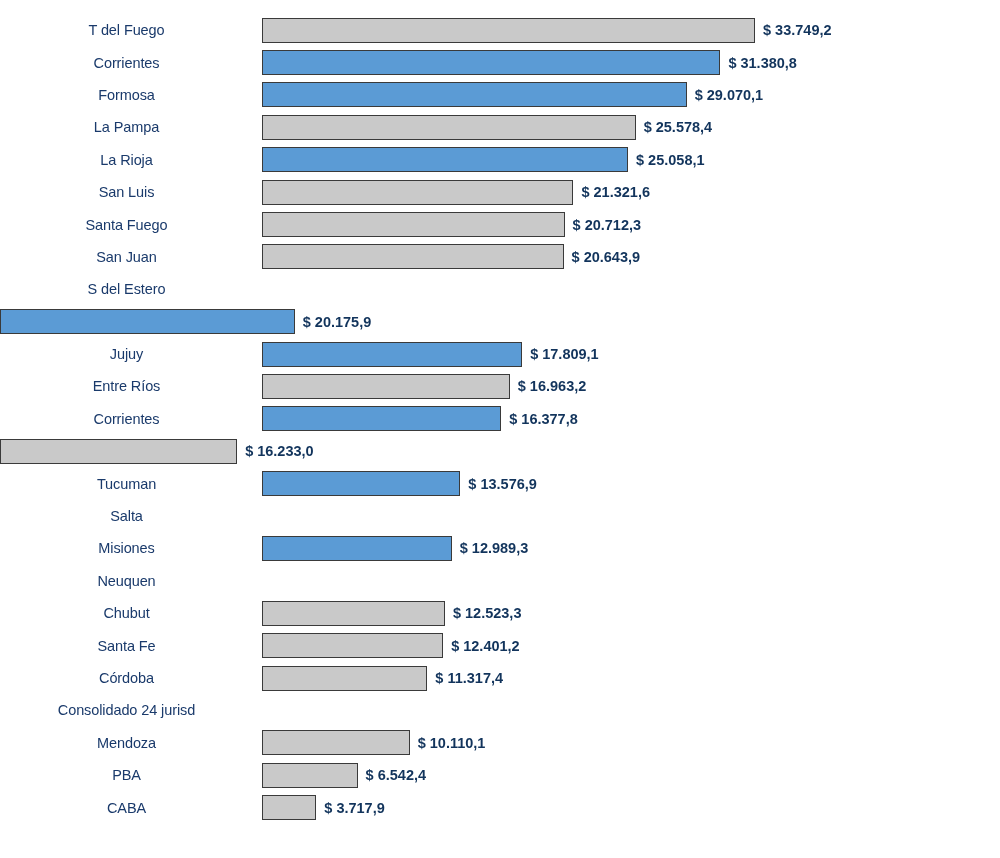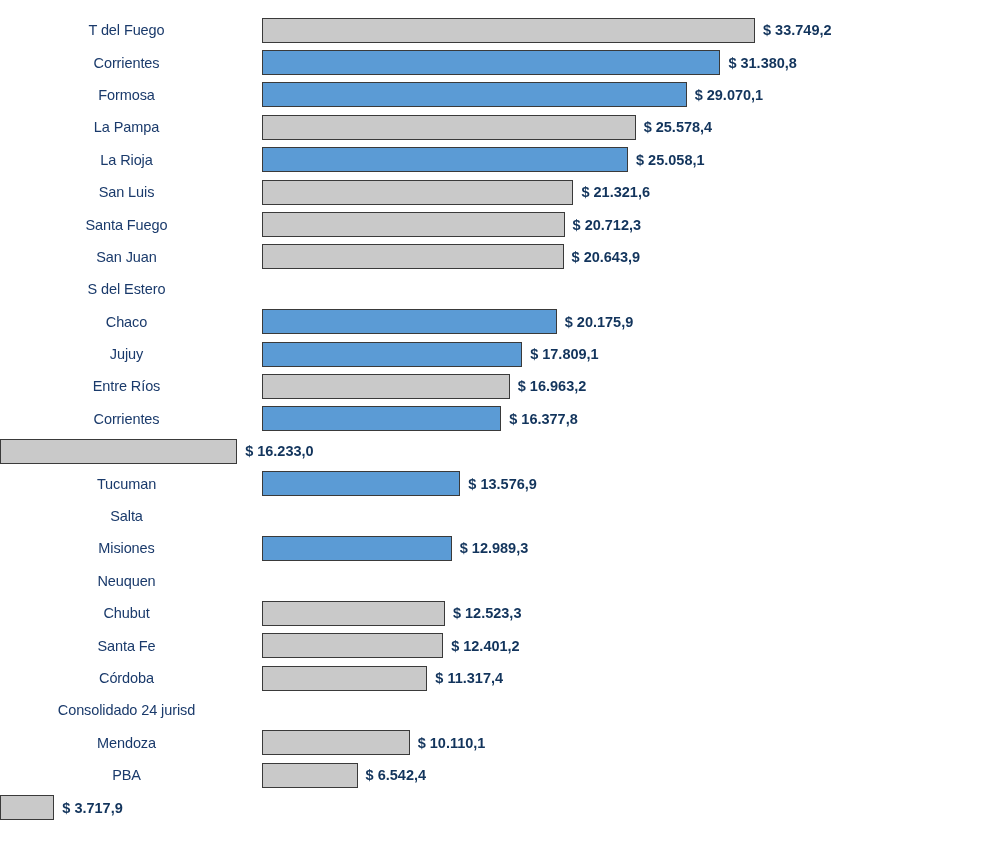--- a/index.html
+++ b/index.html
@@ -124,21 +124,20 @@
         <div class="cat-label">San Juan</div>
         <div class="bar-area">
           <div class="bar grey" style="width: 301.561px;"></div>
           <div class="val-label">$ 20.643,9</div>
         </div>
       </div>
       <div class="row">
         <div class="cat-label">S del Estero</div>
       </div>
       <div class="row">
-        <div class="cat-label">Chaco</div>
         <div class="bar-area">
           <div class="bar blue" style="width: 294.725px;"></div>
           <div class="val-label">$ 20.175,9</div>
         </div>
       </div>
       <div class="row">
         <div class="cat-label">Jujuy</div>
         <div class="bar-area">
           <div class="bar blue" style="width: 260.151px;"></div>
           <div class="val-label">$ 17.809,1</div>
@@ -216,19 +215,20 @@
         </div>
       </div>
       <div class="row">
         <div class="cat-label">PBA</div>
         <div class="bar-area">
           <div class="bar grey" style="width: 95.5698px;"></div>
           <div class="val-label">$ 6.542,4</div>
         </div>
       </div>
       <div class="row">
+        <div class="cat-label">CABA</div>
         <div class="bar-area">
           <div class="bar grey" style="width: 54.3102px;"></div>
           <div class="val-label">$ 3.717,9</div>
         </div>
       </div>
     </div>
 </div>
 
 </body></html>

